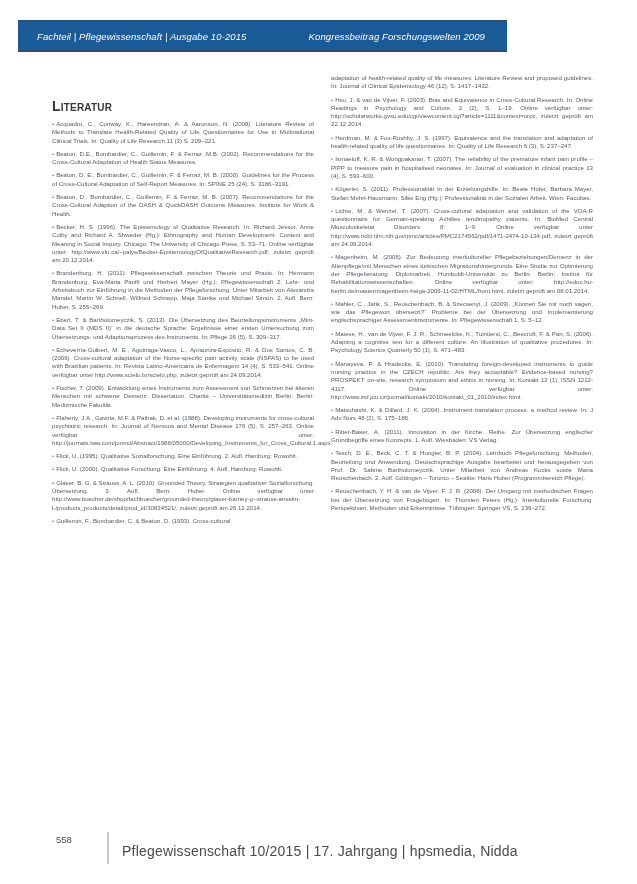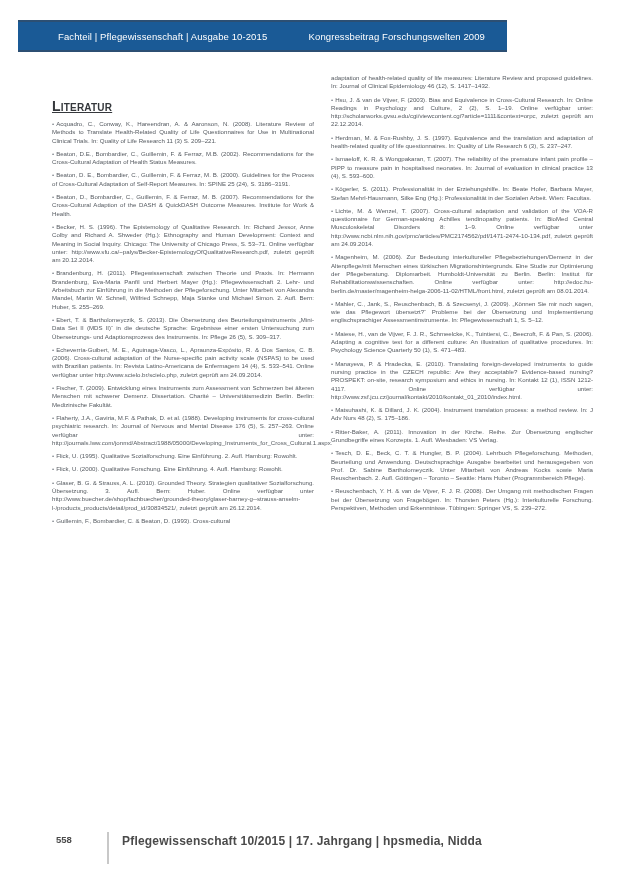--- a/index.html
+++ b/index.html
@@ -21,21 +21,22 @@
     top: 20px;
     width: 489px;
     height: 32px;
     background: #1a5a96;
     border-top: 2px solid #2c4f73;
     border-bottom: 2px solid #2c4f73;
     box-sizing: border-box;
     display: flex;
     align-items: center;
     justify-content: space-between;
-    padding: 0 22px 0 40px;
+    padding: 0 22px 0 19px;
+    font-style: italic;
   }
   .header-bar span {
     color: #ffffff;
     font-size: 9.5px;
     letter-spacing: 0.1px;
   }
   .column {
     position: absolute;
     top: 0;
     width: 262px;
@@ -43,61 +44,59 @@
   .col-left { left: 52px; top: 98px; }
   .col-right { left: 331px; top: 74px; }
   .section-title {
     font-family: "Liberation Sans", sans-serif;
     font-variant: small-caps;
     font-weight: bold;
     font-size: 14px;
     color: #35383c;
     margin: 0 0 6px 0;
     letter-spacing: 0.2px;
-    text-decoration: underline;
   }
   .ref {
     font-size: 6.1px;
     line-height: 8.3px;
     color: #555a60;
     text-align: justify;
     margin: 0 0 5px 0;
   }
   .ref .bullet {
     color: #7a8088;
     margin-right: 2px;
   }
   .footer {
     position: absolute;
     left: 0;
     top: 832px;
     width: 545px;
     height: 30px;
-    font-weight: bold;
   }
   .page-number {
     position: absolute;
     left: 56px;
     top: 2px;
     font-size: 9.5px;
     color: #4a4a4a;
   }
   .footer-rule {
     position: absolute;
     left: 107px;
     top: 0;
     width: 2px;
     height: 32px;
     background: #c8c8c8;
   }
   .footer-text {
     position: absolute;
     left: 122px;
-    top: 2px;
-    font-size: 12px;
+    top: 11px;
+    font-size: 14px;
     color: #4a4a4a;
     letter-spacing: 0.2px;
   }
 </style>
 </head>
 <body>
 
 <div class="header-bar">
   <span>Fachteil | Pflegewissenschaft | Ausgabe 10-2015</span>
   <span>Kongressbeitrag Forschungswelten 2009</span>

